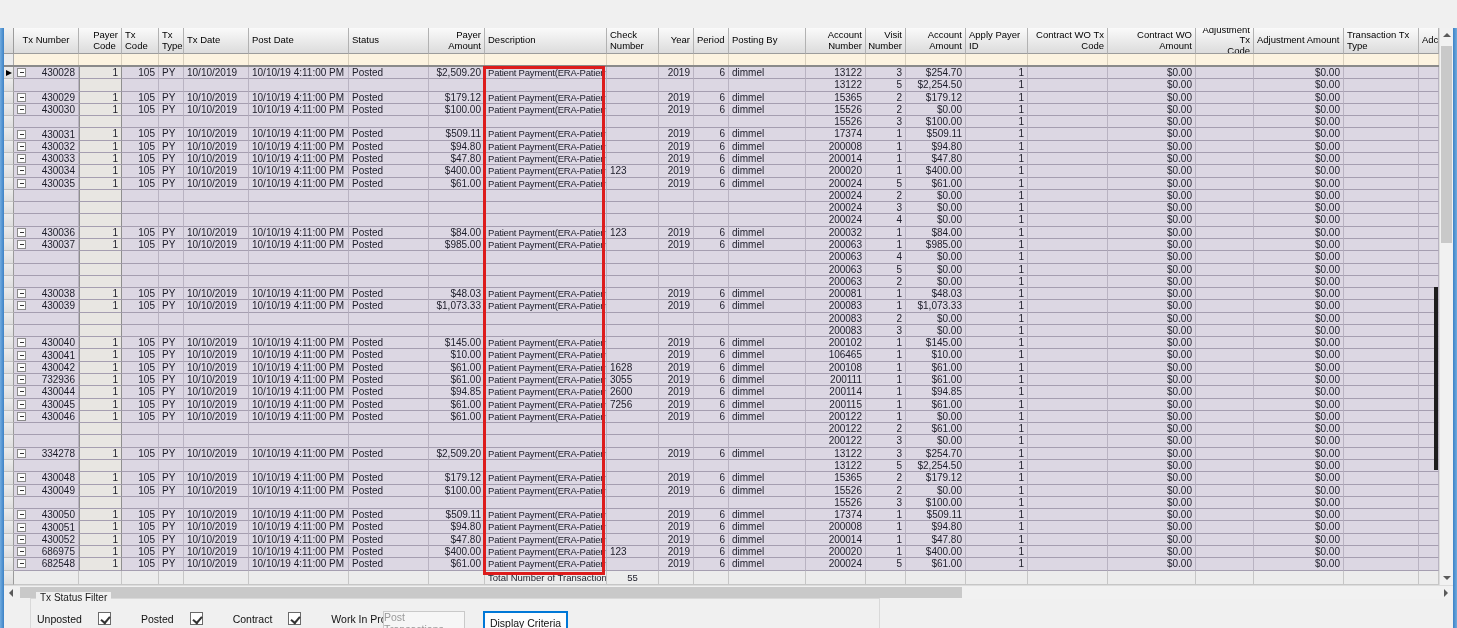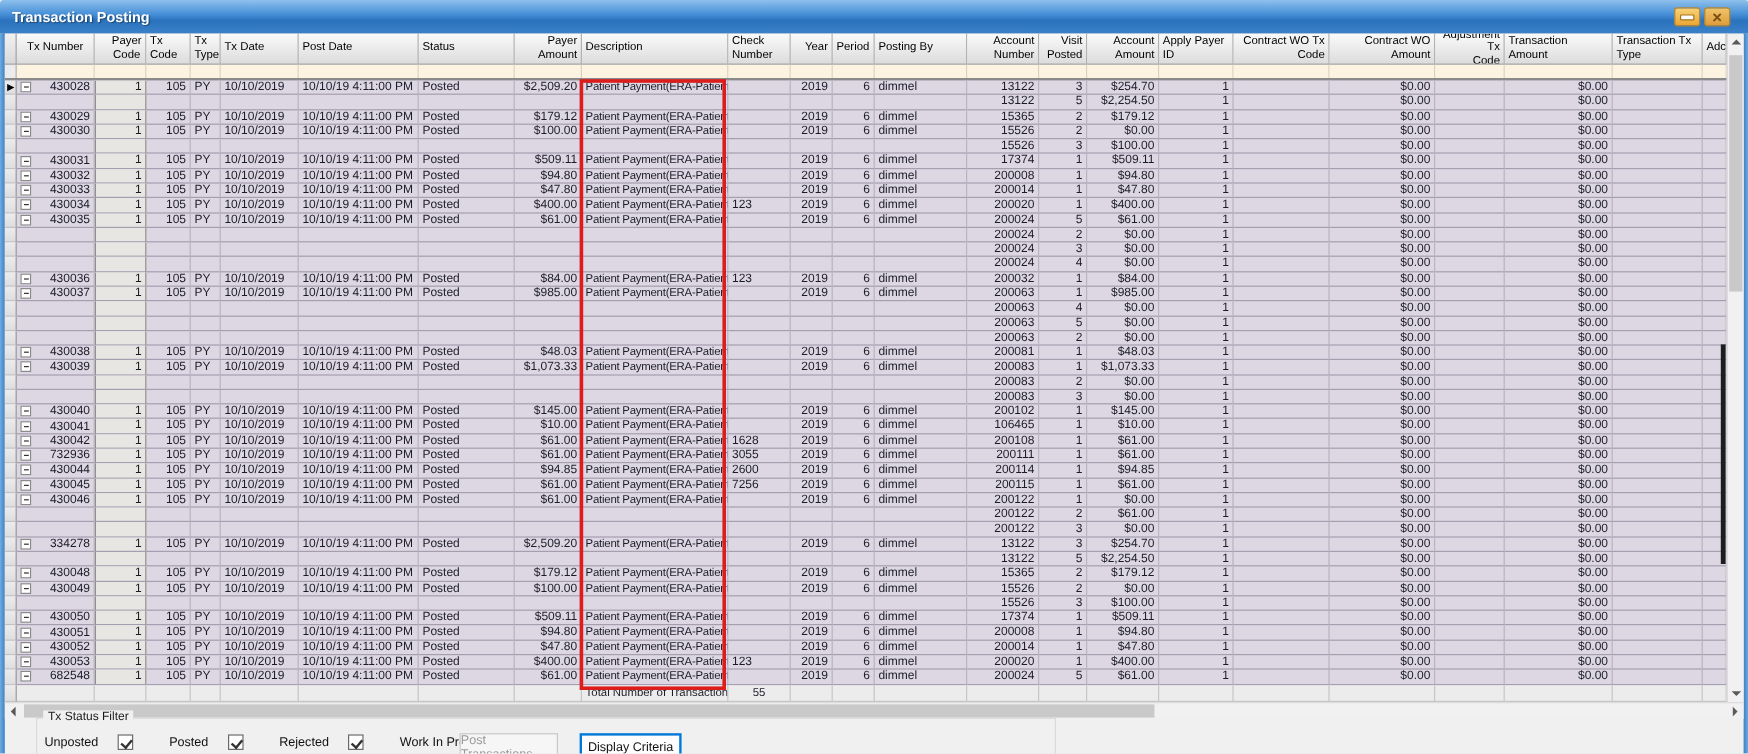--- a/index.html
+++ b/index.html
@@ -66,67 +66,56 @@
   .cb{width:13px;height:13px;box-sizing:border-box;border:1px solid #6a6a6a;background:#fff;margin-right:30px;position:relative;}
   .cb.checked::after{content:"";position:absolute;left:2px;top:2.5px;width:7px;height:4px;border-left:2px solid #333;border-bottom:2px solid #333;transform:rotate(-50deg);}
   .btn{position:absolute;top:611px;height:24px;box-sizing:border-box;display:flex;align-items:center;justify-content:center;font-size:10.5px;font-family:"Liberation Sans",sans-serif;}
   .btn.post{left:383px;width:82px;background:#f6f6f6;border:1px solid #c9c9c9;color:#9a9a9a;}
   .btn.display{left:483px;width:85px;background:#fdfdfd;border:2px solid #0078d7;color:#111;}
 </style>
 </head>
 <body>
 
 <div class="win">
-  <div class="titlebar">
-    <span class="title">Transaction Posting</span>
-    <div class="winbtns">
-      <div class="wbtn min">
-          <i></i>
-        </div>
-      <div class="wbtn close">
-          <span>×</span>
-        </div>
-    </div>
-  </div>
   <div class="side l"></div>
   <div class="side r"></div>
 
   <div class="grid" id="grid">
       <div class="hdr">
         <div class="cnr" style="width: 10px;"></div>
         <div class="hc" style="width: 65px; justify-content: center; text-align: center;">Tx Number</div>
-        <div class="hc" style="width: 43px; justify-content: flex-end; text-align: center;">Payer
+        <div class="hc" style="width: 43px; justify-content: flex-end; text-align: left;">Payer
 Code</div>
         <div class="hc" style="width: 37px; justify-content: flex-start; text-align: left;">Tx Code</div>
         <div class="hc" style="width: 25px; justify-content: flex-start; text-align: left;">Tx
 Type</div>
         <div class="hc" style="width: 65px; justify-content: flex-start; text-align: left;">Tx Date</div>
         <div class="hc" style="width: 100px; justify-content: flex-start; text-align: left;">Post Date</div>
         <div class="hc" style="width: 80px; justify-content: flex-start; text-align: left;">Status</div>
         <div class="hc" style="width: 56px; justify-content: flex-end; text-align: right;">Payer Amount</div>
         <div class="hc" style="width: 122px; justify-content: flex-start; text-align: left;">Description</div>
         <div class="hc" style="width: 52px; justify-content: flex-start; text-align: left;">Check
 Number</div>
         <div class="hc" style="width: 35px; justify-content: flex-end; text-align: right;">Year</div>
         <div class="hc" style="width: 35px; justify-content: flex-start; text-align: left;">Period</div>
         <div class="hc" style="width: 77px; justify-content: flex-start; text-align: left;">Posting By</div>
         <div class="hc" style="width: 60px; justify-content: flex-end; text-align: right;">Account
 Number</div>
         <div class="hc" style="width: 40px; justify-content: flex-end; text-align: right;">Visit
-Posted</div>
+Number</div>
         <div class="hc" style="width: 60px; justify-content: flex-end; text-align: right;">Account
 Amount</div>
         <div class="hc" style="width: 62px; justify-content: flex-start; text-align: left;">Apply Payer ID</div>
         <div class="hc" style="width: 80px; justify-content: flex-end; text-align: right;">Contract WO Tx
 Code</div>
         <div class="hc" style="width: 88px; justify-content: flex-end; text-align: right;">Contract WO
 Amount</div>
         <div class="hc" style="width: 58px; justify-content: flex-end; text-align: right;">Adjustment Tx
 Code</div>
-        <div class="hc" style="width: 90px; justify-content: flex-start; text-align: left;">Transaction Amount</div>
+        <div class="hc" style="width: 90px; justify-content: flex-start; text-align: left;">Adjustment Amount</div>
         <div class="hc" style="width: 75px; justify-content: flex-start; text-align: left;">Transaction Tx Type</div>
         <div class="hc" style="width: 20px; justify-content: flex-start; text-align: left;">Adc</div>
       </div>
       <div class="flt">
         <div class="fcnr" style="width: 10px;"></div>
         <div class="fc" style="width: 65px;"></div>
         <div class="fc" style="width: 43px;"></div>
         <div class="fc" style="width: 37px;"></div>
         <div class="fc" style="width: 25px;"></div>
         <div class="fc" style="width: 65px;"></div>
@@ -1280,21 +1269,21 @@
           <div class="c ar" style="width: 88px;">$0.00</div>
           <div class="c al" style="width: 58px;"></div>
           <div class="c ar" style="width: 90px;">$0.00</div>
           <div class="c al" style="width: 75px;"></div>
           <div class="c al" style="width: 20px;"></div>
         </div>
         <div class="gr">
           <div class="rh"></div>
           <div class="c ar txn" style="width: 65px;">
             <span class="exp"></span>
-            <span>430053</span>
+            <span>686975</span>
           </div>
           <div class="c ar pc" style="width: 43px;">1</div>
           <div class="c ar" style="width: 37px;">105</div>
           <div class="c al" style="width: 25px;">PY</div>
           <div class="c al" style="width: 65px;">10/10/2019</div>
           <div class="c al" style="width: 100px;">10/10/19  4:11:00 PM</div>
           <div class="c al" style="width: 80px;">Posted</div>
           <div class="c ar" style="width: 56px;">$400.00</div>
           <div class="c al desc" style="width: 122px;">Patient Payment(ERA-Patient)</div>
           <div class="c al" style="width: 52px;">123</div>
@@ -1392,21 +1381,21 @@
   <div class="blackline"></div>
   <div class="redrect"></div>
 
   <div class="groupbox">
     <span class="gb-label">Tx Status Filter</span>
     <div class="cbrow" id="cbrow">
         <span class="cbl">Unposted</span>
         <span class="cb checked"></span>
         <span class="cbl">Posted</span>
         <span class="cb checked"></span>
-        <span class="cbl">Rejected</span>
+        <span class="cbl">Contract</span>
         <span class="cb checked"></span>
         <span class="cbl">Work In Progress</span>
         <span class="cb checked"></span>
       </div>
   </div>
 
   <div class="btn post">Post Transactions</div>
   <div class="btn display">Display Criteria</div>
 </div>
 

